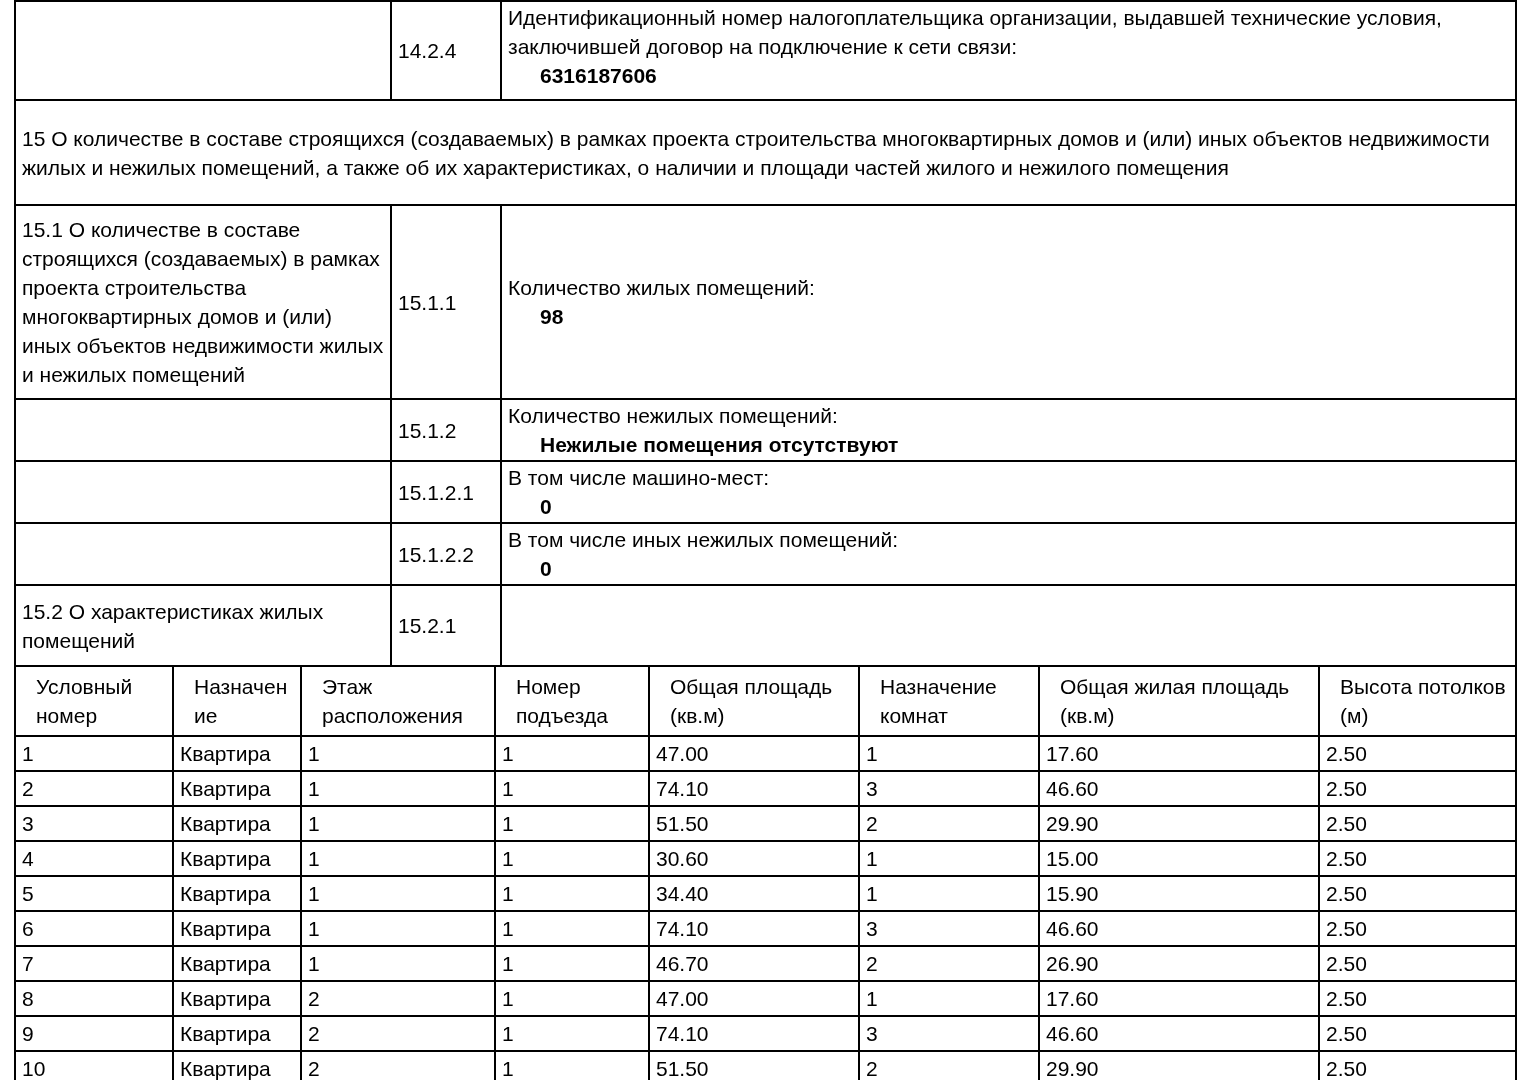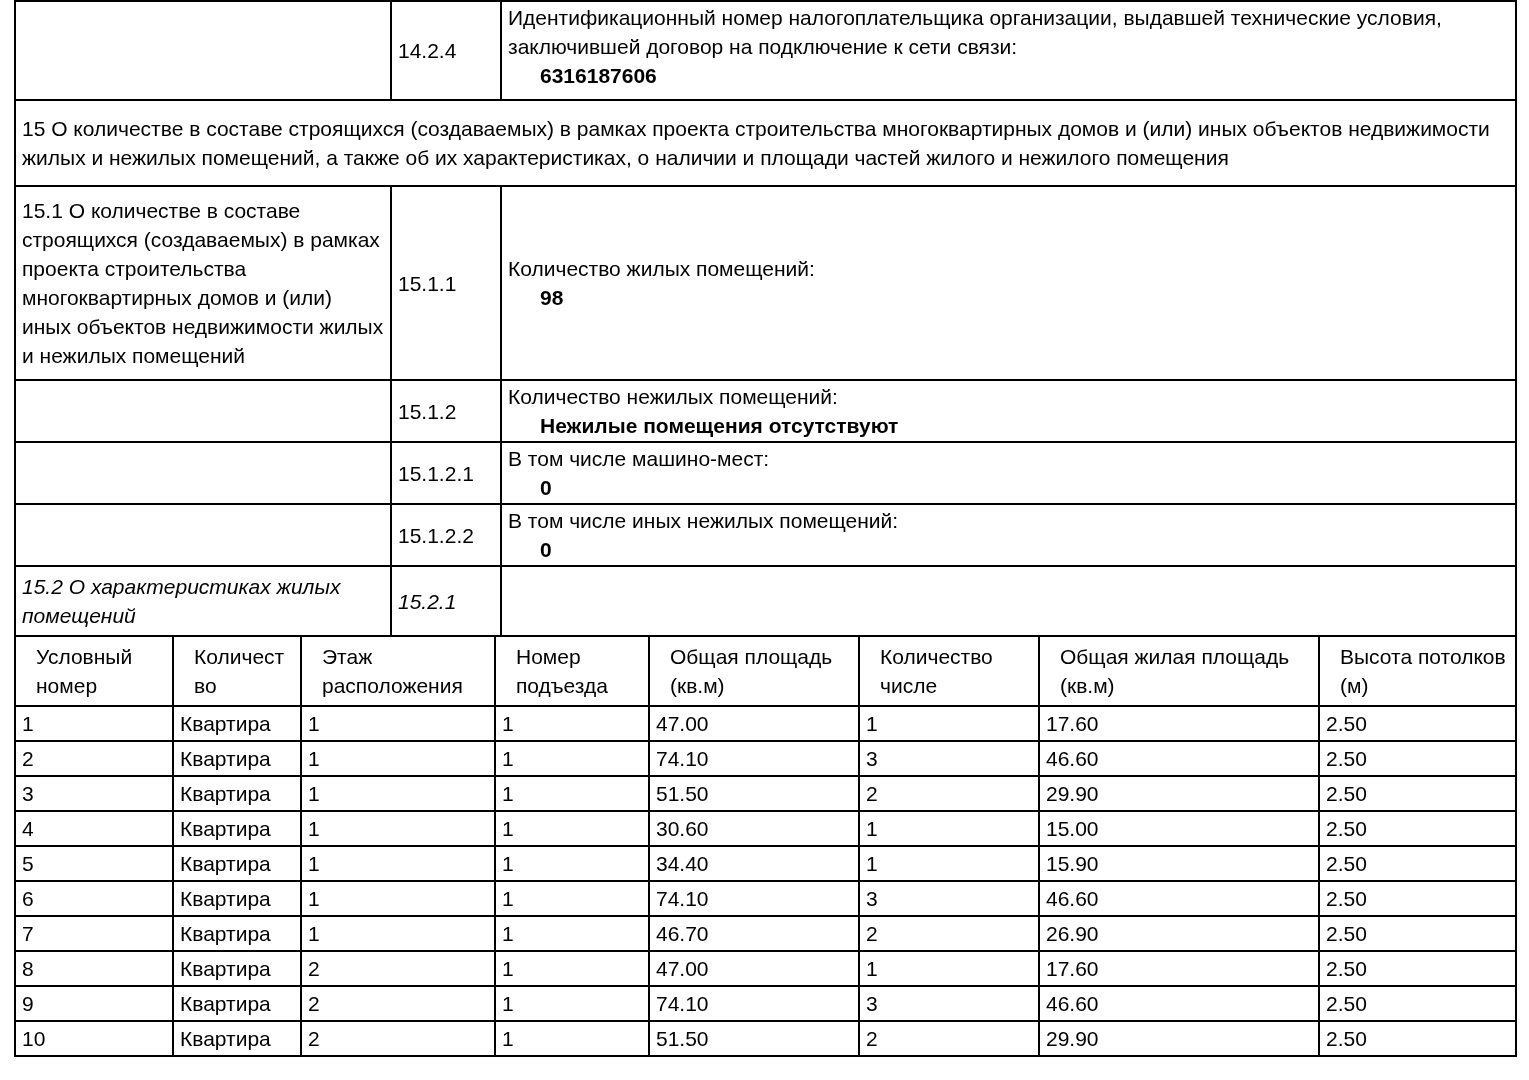--- a/index.html
+++ b/index.html
@@ -32,24 +32,24 @@
     font-weight: normal;
     overflow: hidden;
     word-wrap: break-word;
   }
   
   .main-col-label { width: 376px; }
   .main-col-code  { width: 110px; }
   .main-col-value { width: 1015px; }
 
   .row-cut      { height: 99px; }
-  .row-section  { height: 86px; }
+  .row-section  { height: 105px; }
   .row-15-1-1   { height: 194px; }
   .row-small    { height: 47px; }
-  .row-15-2-1   { height: 70px; font-style: italic; }
+  .row-15-2-1   { height: 81px; }
 
   .bold { font-weight: bold; margin-left: 32px; }
 
   .label-cell { vertical-align: middle; }
   .code-cell  { vertical-align: middle; }
   .value-cell { vertical-align: middle; }
   .row-cut .value-cell { vertical-align: top; }
 
   
   .apartments { margin-top: -2px; }
@@ -141,25 +141,25 @@
         <col class="apt-col-3">
         <col class="apt-col-4">
       <col class="apt-col-5">
         <col class="apt-col-6">
         <col class="apt-col-7">
         <col class="apt-col-8">
     </colgroup>
     <thead>
       <tr>
           <th>Условный номер</th>
-          <th>Количество</th>
+          <th>Назначение</th>
           <th>Этаж расположения</th>
           <th>Номер подъезда</th>
           <th>Общая площадь (кв.м)</th>
-          <th>Количество числе</th>
+          <th>Назначение комнат</th>
           <th>Общая жилая площадь (кв.м)</th>
           <th>Высота потолков (м)</th>
         </tr>
     </thead>
     <tbody>
         <tr>
           <td>1</td>
           <td>Квартира</td>
           <td>1</td>
           <td>1</td>

